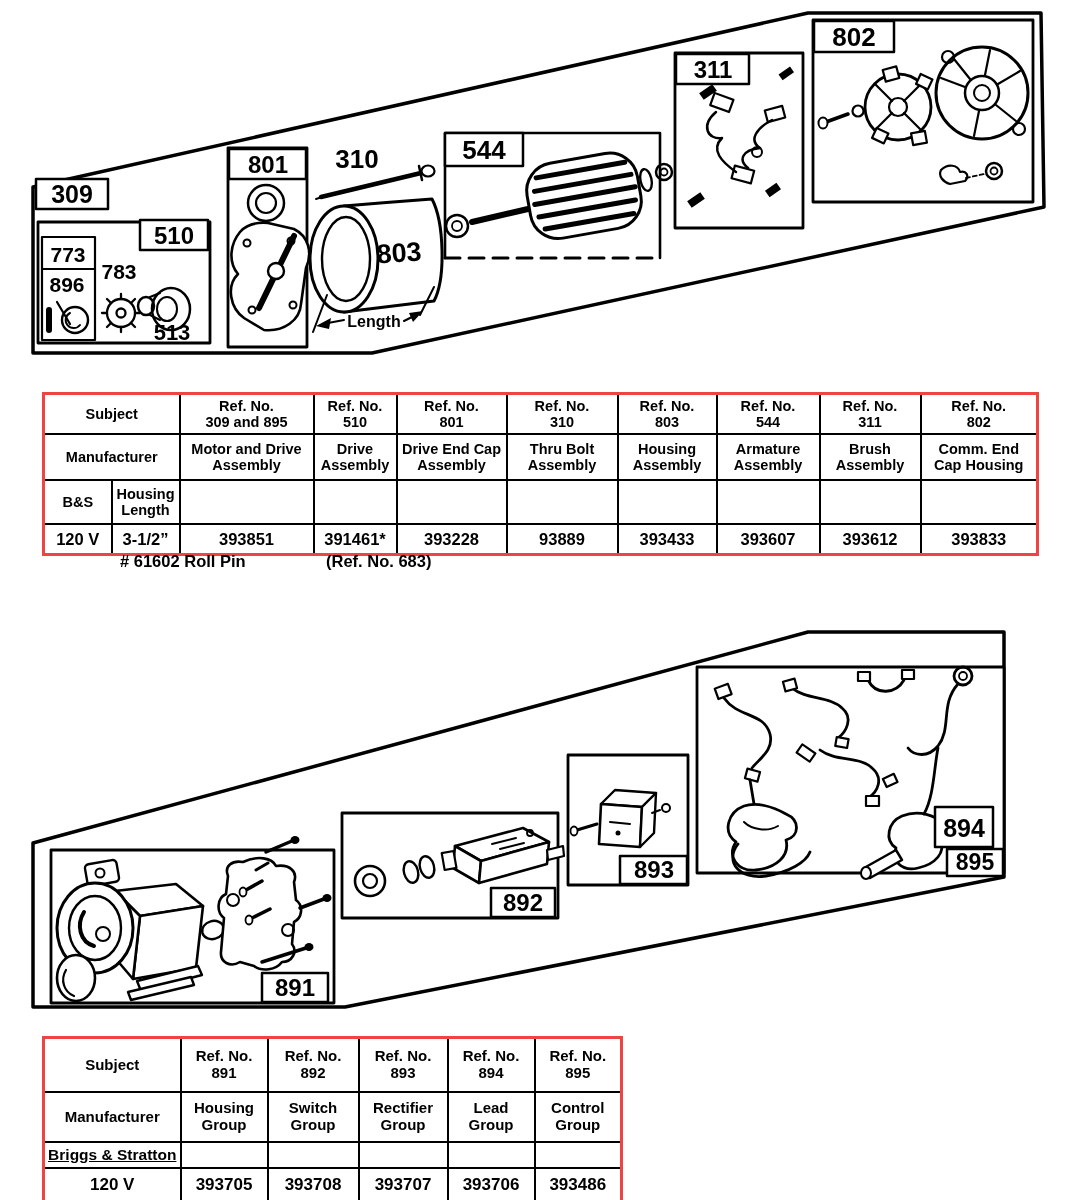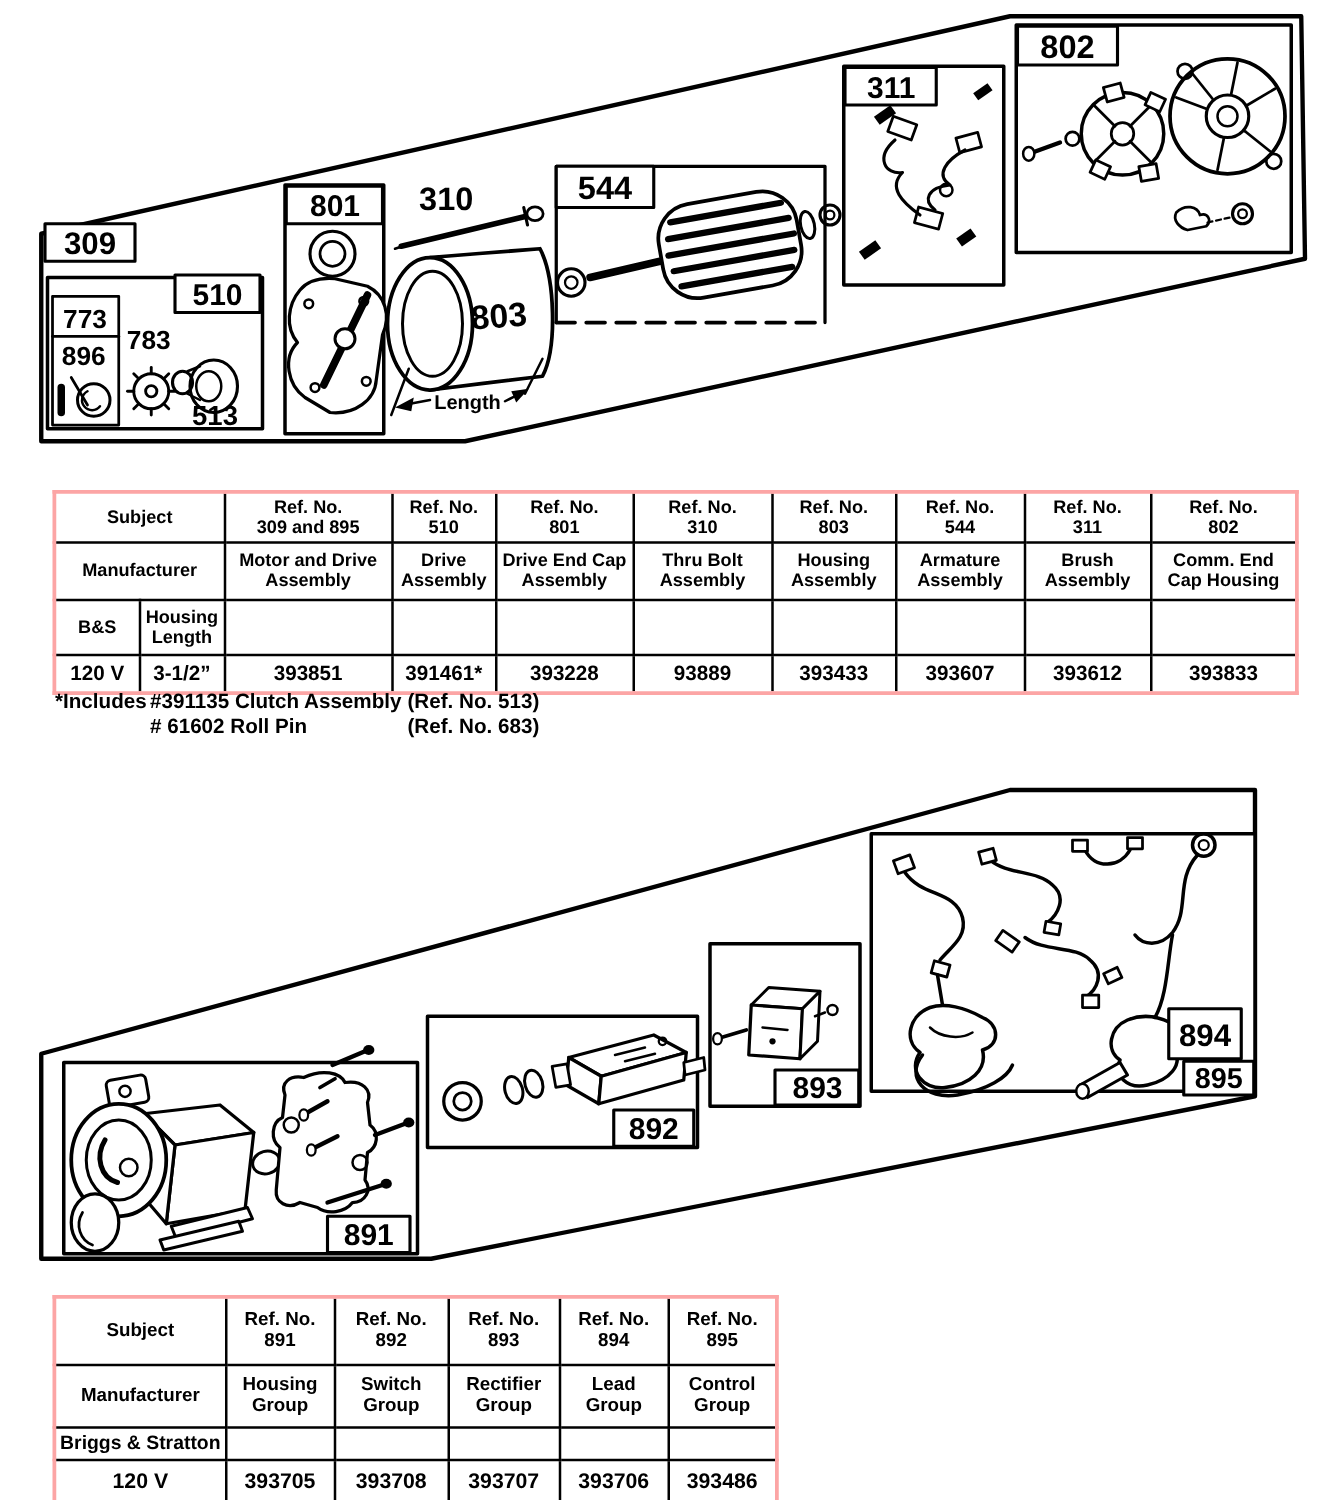--- a/index.html
+++ b/index.html
@@ -5,30 +5,30 @@
   html,body{margin:0;padding:0;background:#fff;}
   body{width:1070px;height:1200px;font-family:"Liberation Sans",sans-serif;color:#000;}
   .page{position:relative;width:1070px;height:1200px;background:#fff;overflow:hidden;}
   svg{position:absolute;left:0;}
   #diag1{top:0;}
   #diag2{top:600px;}
   .cl{font-family:"Liberation Sans",sans-serif;font-weight:bold;fill:#000;stroke:none;text-anchor:middle;}
   .tblwrap{position:absolute;}
   .tbl1{left:42px;top:392px;width:994px;}
   .tbl2{left:42px;top:1036px;width:578px;}
-  table{border-collapse:collapse;table-layout:fixed;width:100%;border:3px solid #fca5a5;}
+  table{border-collapse:collapse;table-layout:fixed;width:100%;border:3px solid #ef4444;}
   td{border:2.4px solid #000;text-align:center;vertical-align:middle;font-weight:bold;
      padding:1px 2px;line-height:1.12;font-size:14.5px;overflow:hidden;}
   .t1 tr.r1 td{height:36px;}
   .t1 tr.r2 td{height:42px;}
   .t1 tr.r3 td{height:40px;}
   .t1 tr.r4 td{height:26px;font-size:16.5px;}
   .t2 tr.r1 td{height:50px;font-size:15px;}
   .t2 tr.r2 td{height:46px;font-size:15px;}
-  .t2 tr.r3 td{height:22px;font-size:15.5px;}
+  .t2 tr.r3 td{height:22px;font-size:15.5px;text-decoration:underline;}
   .t2 tr.r4 td{height:30px;font-size:17px;}
   .fn{position:absolute;left:44px;top:551px;font-weight:bold;font-size:16.5px;line-height:20px;}
   .fn-row{display:grid;grid-template-columns:76px 206px auto;white-space:nowrap;}
 </style>
 </head>
 <body>
 
 <div class="page">
 
   <svg id="diag1" width="1070" height="385" viewBox="0 0 1070 385">
@@ -298,25 +298,20 @@
         <td>393607</td>
         <td>393612</td>
         <td>393833</td>
       </tr>
     </tbody>
       </table>
   </div>
 
   <div class="fn">
     <div class="fn-row">
-      <span>*Includes</span>
-      <span>#391135 Clutch Assembly</span>
-      <span>(Ref. No. 513)</span>
-    </div>
-    <div class="fn-row">
       <span></span>
       <span># 61602 Roll Pin</span>
       <span>(Ref. No. 683)</span>
     </div>
   </div>
 
   <svg id="diag2" width="1070" height="420" viewBox="0 0 1070 420">
     <g stroke="#000" fill="none" stroke-width="2.5" stroke-linecap="round" stroke-linejoin="round">
 
       <polygon points="33,243 808,32 1004,32 1004,277 345,407 33,407" fill="#fff" stroke-width="3.5"></polygon>

